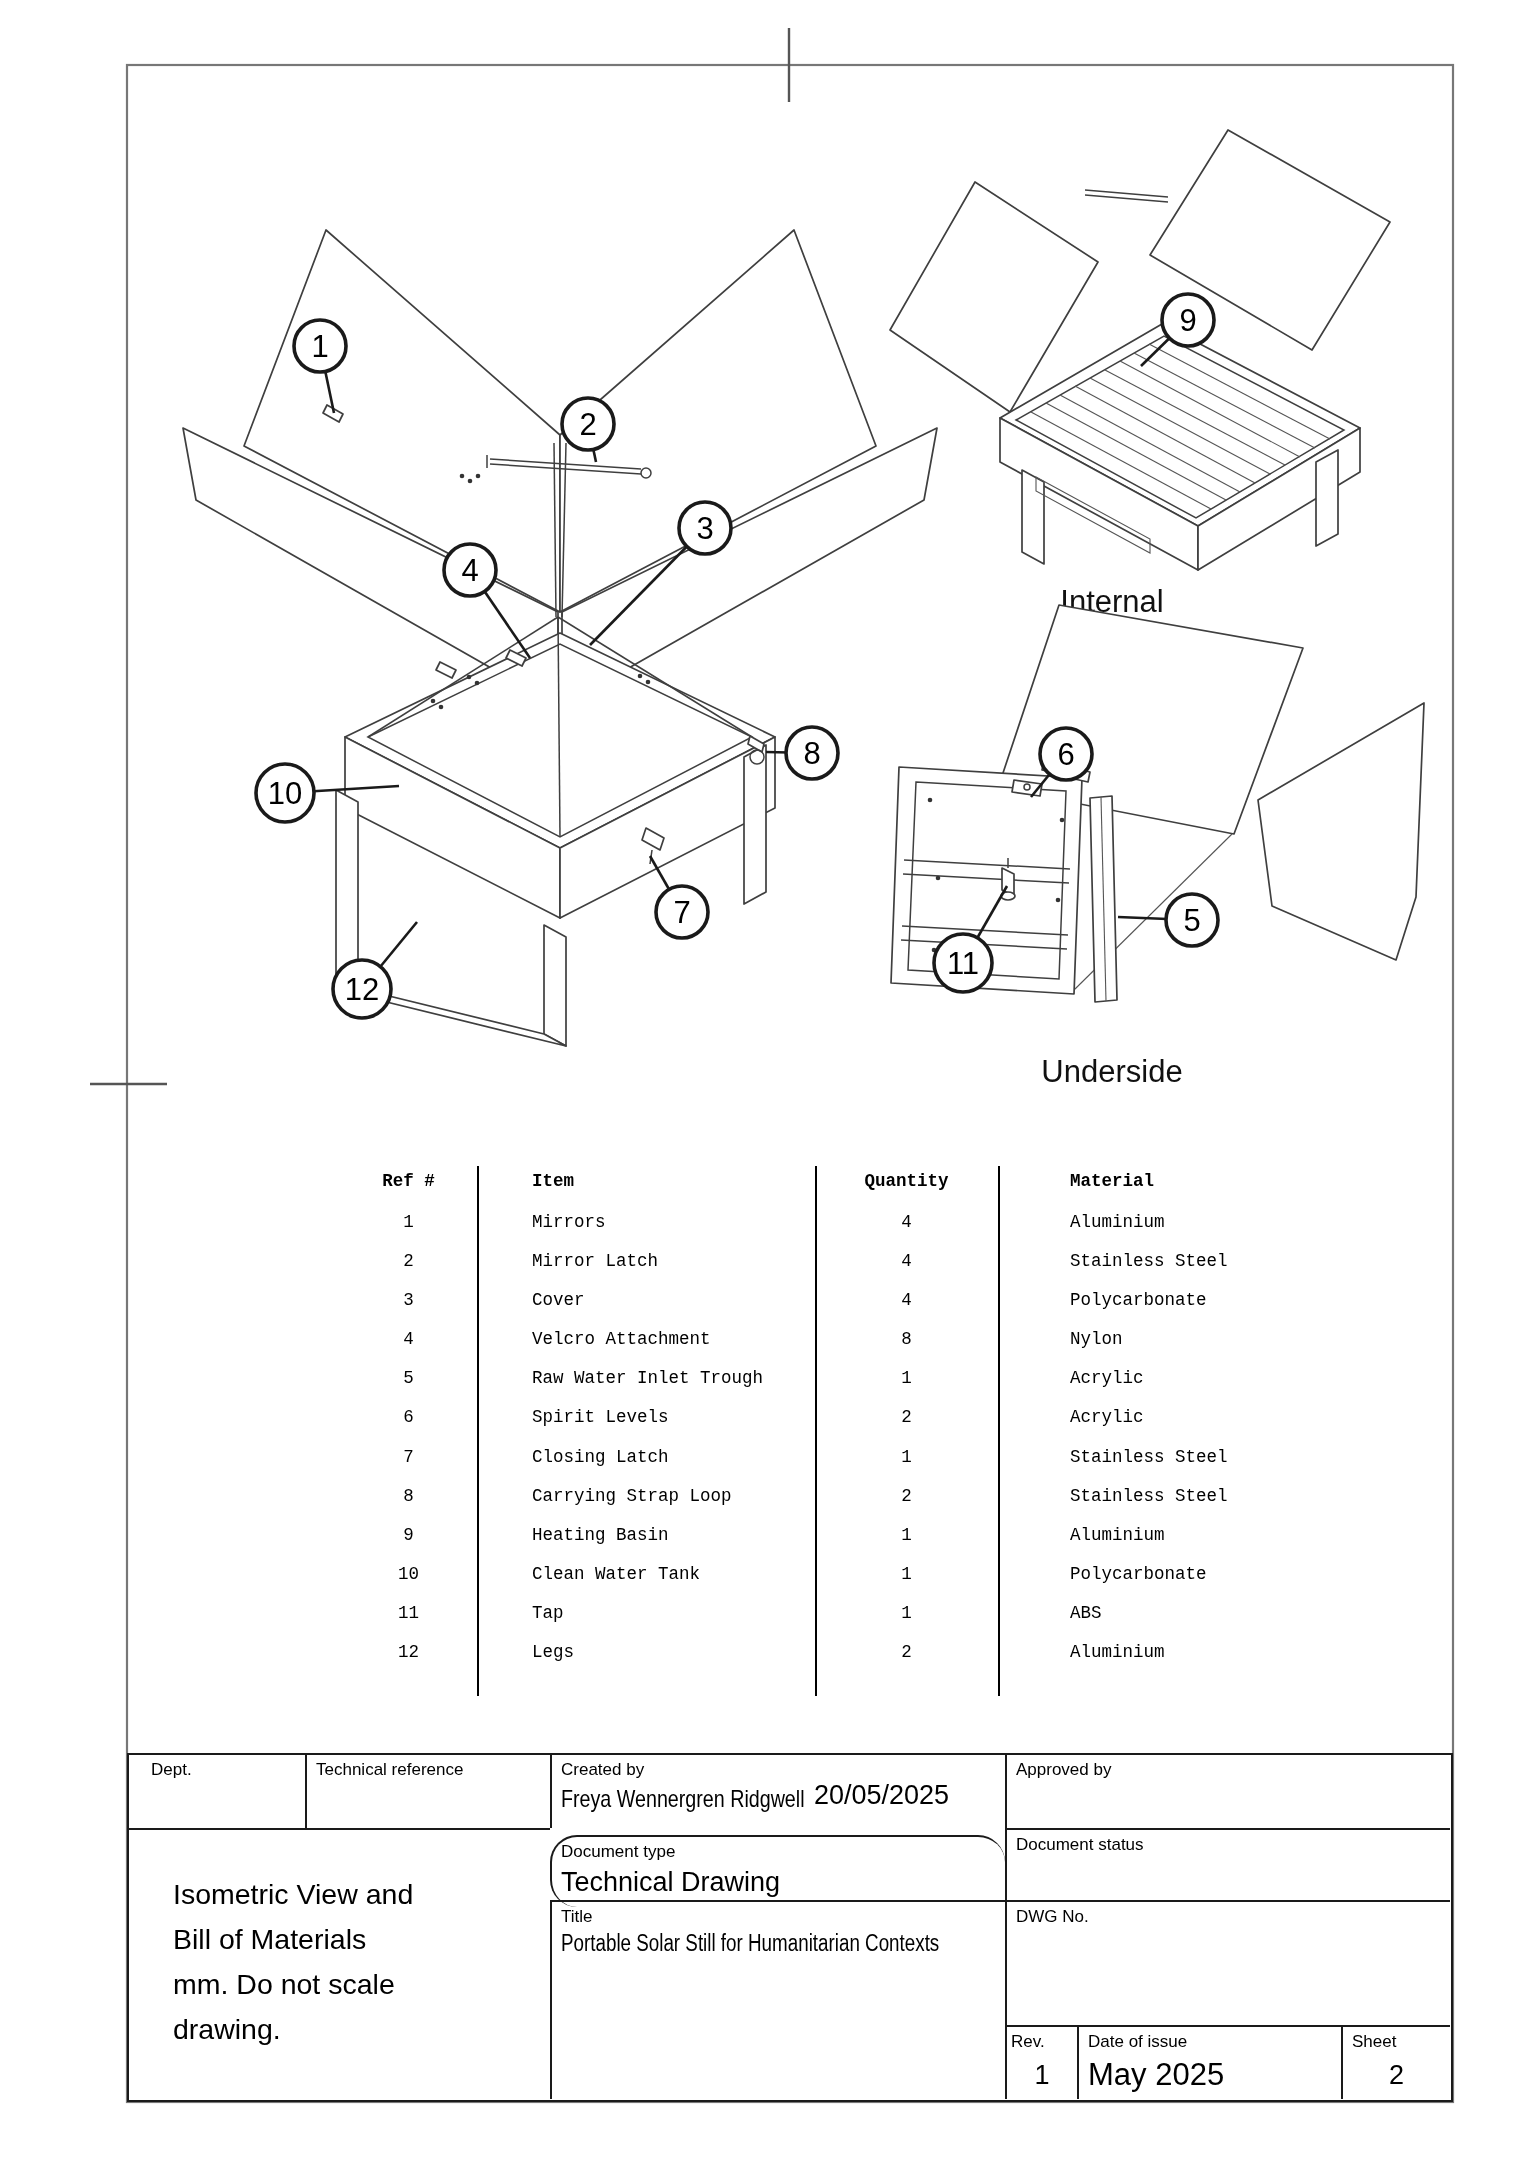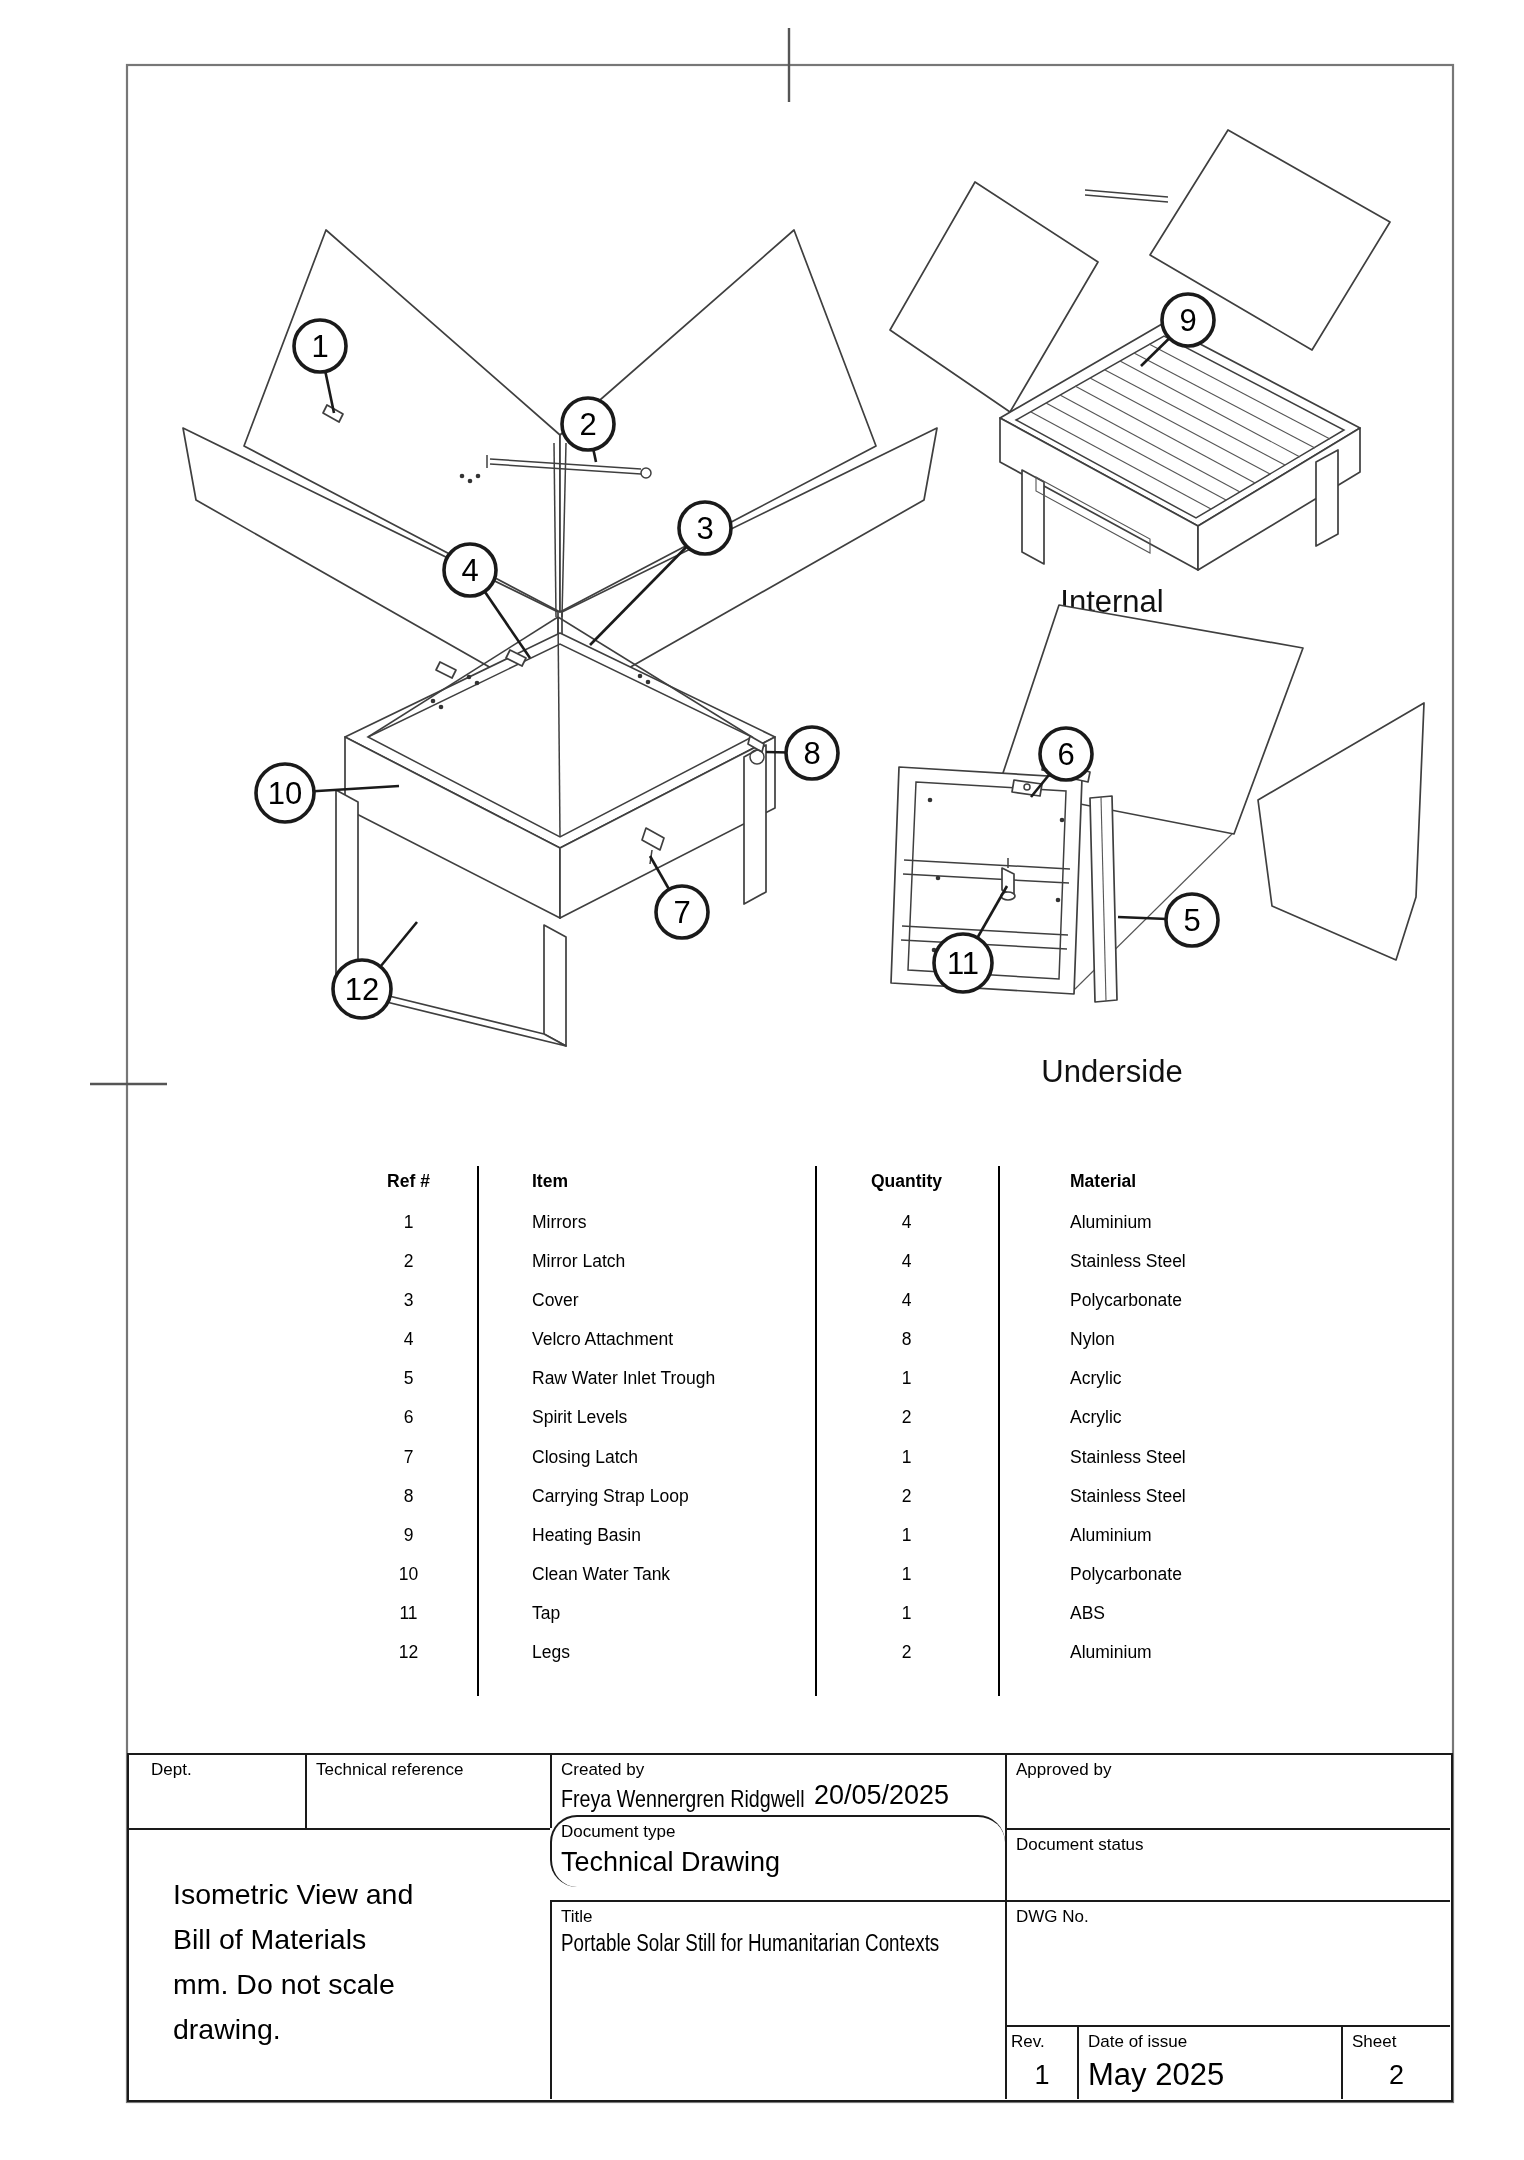--- a/index.html
+++ b/index.html
@@ -14,21 +14,21 @@
   .thin{fill:none;stroke:#555;stroke-width:1.1;}
   .d{fill:#333;stroke:none;}
   .lead{stroke:#1a1a1a;stroke-width:2.6;}
   .co{fill:#fff;stroke:#1a1a1a;stroke-width:3.6;}
   .cot{font-size:31px;text-anchor:middle;fill:#000;}
   .viewlabel{font-size:31px;fill:#111;text-anchor:middle;}
   .frame{fill:none;stroke:#777;stroke-width:2.2;}
   .tick{stroke:#555;stroke-width:2.4;}
 
   
-  #bom{position:absolute;left:340px;top:1166px;width:900px;height:530px;font-size:17.5px;}
+  #bom{position:absolute;left:340px;top:1166px;width:900px;height:530px;font-size:17.5px;font-family:Liberation Mono, monospace;}
   .bom-line{position:absolute;top:0;width:2px;height:530px;background:#000;}
   .bom-header,.bom-row{display:flex;}
   .bom-header{height:37px;line-height:30px;font-weight:bold;}
   .bom-row{height:39.1px;line-height:39.1px;}
   .c-ref{width:137px;text-align:center;}
   .c-item{width:338px;padding-left:55px;box-sizing:border-box;}
   .c-qty{width:183px;text-align:center;}
   .c-mat{width:242px;padding-left:72px;box-sizing:border-box;}
 
   
@@ -362,21 +362,21 @@
 
   <div class="cell bt" style="left:0;top:73px;width:421px;height:271px;">
     <div class="note">
       <div>Isometric View and</div>
       <div>Bill of Materials</div>
       <div>mm. Do not scale</div>
       <div>drawing.</div>
     </div>
   </div>
 
-  <div class="cell bl bt" style="left:421px;top:60px;width:455px;height:72px;border-radius:27px;">
+  <div class="cell bl bt" style="left:421px;top:80px;width:455px;height:72px;border-radius:27px;">
     <div class="lab">Document type</div>
     <div class="val-doctype">Technical Drawing</div>
   </div>
   <div class="cell bl bt" style="left:876px;top:73px;width:445px;height:72px;">
     <div class="lab">Document status</div>
   </div>
 
   <div class="cell bl bt" style="left:421px;top:145px;width:455px;height:199px;">
     <div class="lab">Title</div>
     <div class="val-title">Portable Solar Still for Humanitarian Contexts</div>

